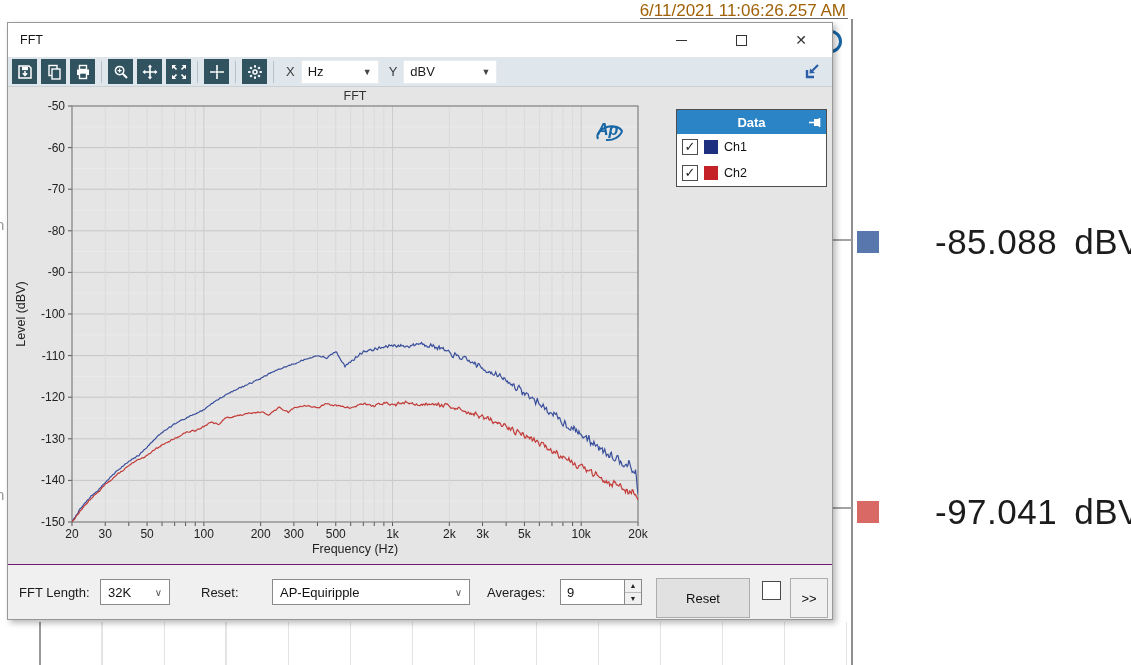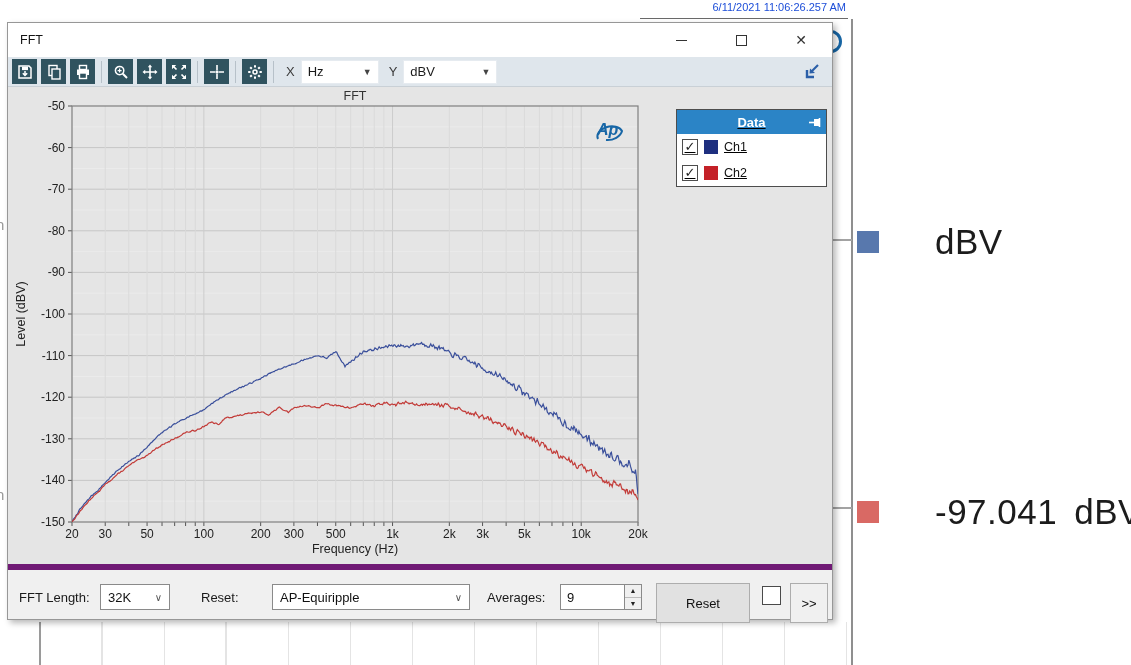--- a/index.html
+++ b/index.html
@@ -3,21 +3,21 @@
 <meta charset="utf-8">
 <style>
   * { margin:0; padding:0; box-sizing:border-box; }
   html,body { width:1131px; height:665px; background:#fff; overflow:hidden;
     font-family:"Liberation Sans", sans-serif; }
   .abs { position:absolute; }
 
   
   #bg-layer { position:absolute; inset:0; }
   .bg-topline { left:640px; top:18px; width:208px; height:0; border-top:1px solid #6a6a6a; }
-  .timestamp { left:560px; top:1px; width:286px; text-align:right; font-size:11px; color:#1d4ed8; }
+  .timestamp { left:560px; top:1px; width:286px; text-align:right; font-size:17px; color:#a16207; }
   .bg-vline { left:851px; top:19px; width:2px; height:646px; background:#8f8f8f; }
   .bg-tick { width:20px; height:2px; background:#a3a3a3; left:832px; }
   .bg-logo-frag { left:819px; top:30px; width:23px; height:23px; border:3px solid #1766a6; border-radius:50%; }
   .bg-bottom-grid { left:41px; top:622px; width:811px; height:43px;
      background:repeating-linear-gradient(to right, transparent 0px, transparent 60.5px, #e4e4e4 60.5px, #e4e4e4 62px); }
   .bg-bottom-axis { left:39px; top:622px; width:2px; height:43px; background:#9a9a9a; }
   .edge-frag { color:#9a9a9a; font-size:15px; left:-4px; width:10px; overflow:hidden; }
 
   
   .reading { display:flex; align-items:center; }
@@ -49,33 +49,33 @@
   .tb-select .chev { font-size:9px; color:#444; margin-left:8px; }
   #dock-btn { margin-left:auto; margin-right:9px; }
 
   
   #chart-svg { position:absolute; left:0; top:0; z-index:1; }
   #ap-logo { left:578px; top:92px; width:46px; height:32px; z-index:2;text-decoration:underline; }
   #ap-logo .ap-text { position:absolute; left:11px; top:6px; font-size:16px; font-weight:bold;
       font-style:italic; color:#1766a6; }
 
   
-  #legend { left:668px; top:86px; width:151px; background:#fff; border:1px solid #4d4d4d; z-index:6;text-decoration:underline; }
+  #legend { left:668px; top:86px; width:151px; background:#fff; border:1px solid #4d4d4d; z-index:6; }
   #legend .hdr { height:24px; background:#2b84c6; color:#fff; font-weight:bold; font-size:13px;
      display:flex; align-items:center; justify-content:center; position:relative; }
   #legend .hdr svg { position:absolute; right:5px; top:6px; }
   .legend-row { height:26px; display:flex; align-items:center; padding-left:5px; gap:6px; }
   .cbx { width:16px; height:16px; border:1px solid #4d4d4d; background:#fff; font-size:13px;
      line-height:14px; text-align:center; color:#222; }
   .lg-swatch { width:14px; height:14px; }
   .legend-row .lbl { font-size:12.5px; color:#111; }
 
   
   #ctrlbar { position:absolute; left:0; bottom:0; width:100%; height:55px; background:#f0f0f0;
-     border-top:6px solid #701a75; z-index:5; }
+     border-top:1px solid #701a75; z-index:5; }
   .ctrl-label { position:absolute; font-size:13px; color:#1a1a1a; top:20px; }
   .sel { position:absolute; top:14px; height:26px; background:#fff; border:1px solid #8a8a8a;
      display:flex; align-items:center; justify-content:space-between; font-size:13px; color:#111;
      padding:4px 7px; }
   .sel .chev { font-size:10px; color:#555; }
   #spinner { position:absolute; top:14px; height:26px; background:#fff; border:1px solid #8a8a8a; display:flex; }
   #spinner .num { flex:1; font-size:13px; color:#111; display:flex; align-items:center; padding-left:6px; }
   #spin-btns { width:17px; display:flex; flex-direction:column; border-left:1px solid #8a8a8a; }
   .spin-b { flex:1; background:#f0f0f0; font-size:7px; color:#222; display:flex; align-items:center;
      justify-content:center; border-bottom:1px solid #bbb; }
@@ -95,20 +95,21 @@
   <div class="abs bg-tick" style="top:239px"></div>
   <div class="abs bg-tick" style="top:507px"></div>
   <div class="abs bg-bottom-grid"></div>
   <div class="abs bg-bottom-axis"></div>
   <div class="abs edge-frag" style="top:216px">h</div>
   <div class="abs edge-frag" style="top:486px">h</div>
 
   <div class="abs reading" style="left:857px; top:222px;">
     <div class="swatch" style="background: rgb(88, 120, 173);"></div>
     <div class="val-wrap">
+      <span>-85.088</span>
       <span>dBV</span>
     </div>
   </div>
   <div class="abs reading" style="left:857px; top:492px;">
     <div class="swatch" style="background: rgb(217, 105, 100);"></div>
     <div class="val-wrap">
       <span>-97.041</span>
       <span>dBV</span>
     </div>
   </div>

